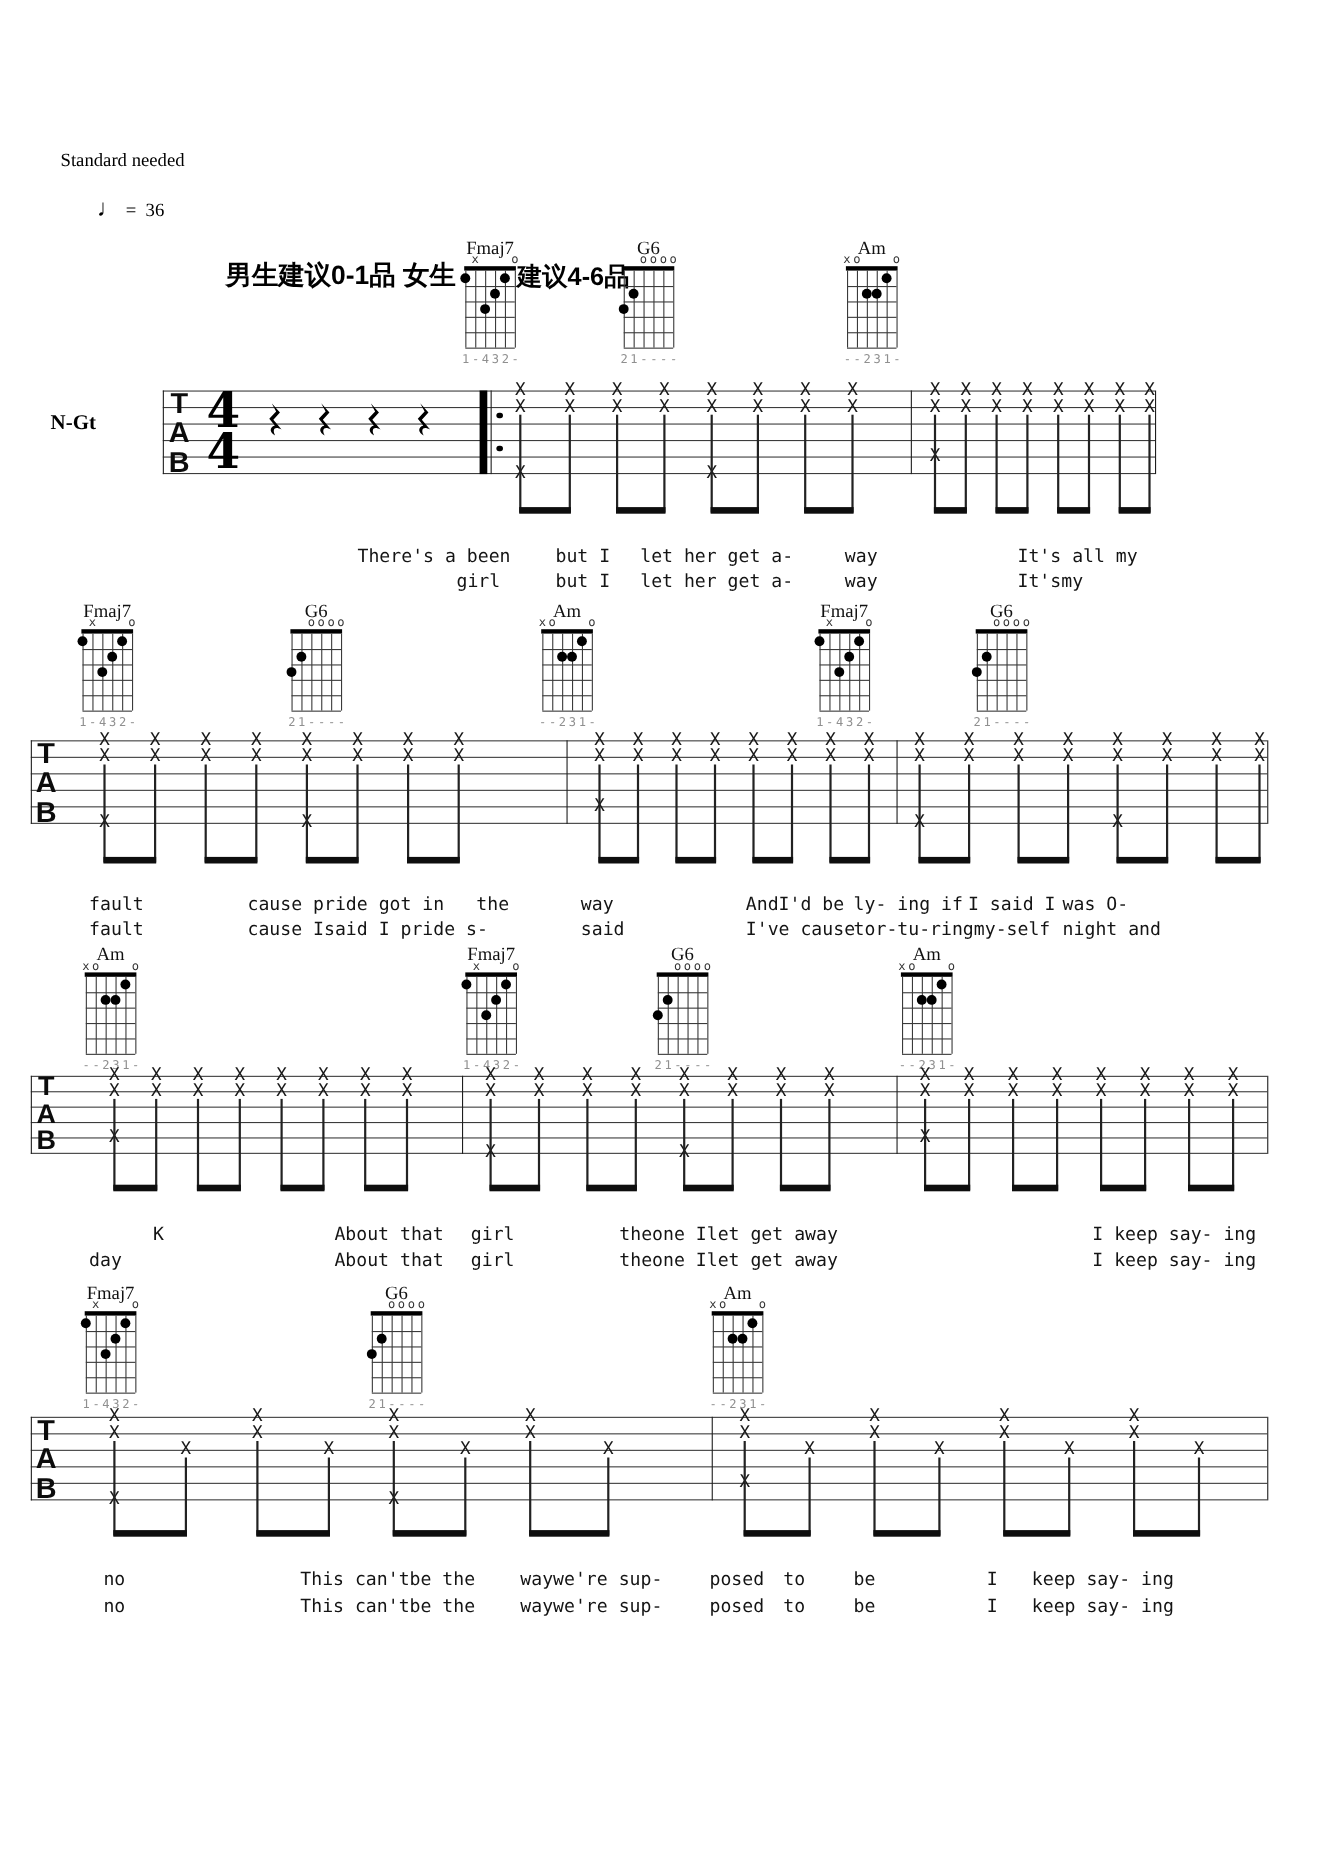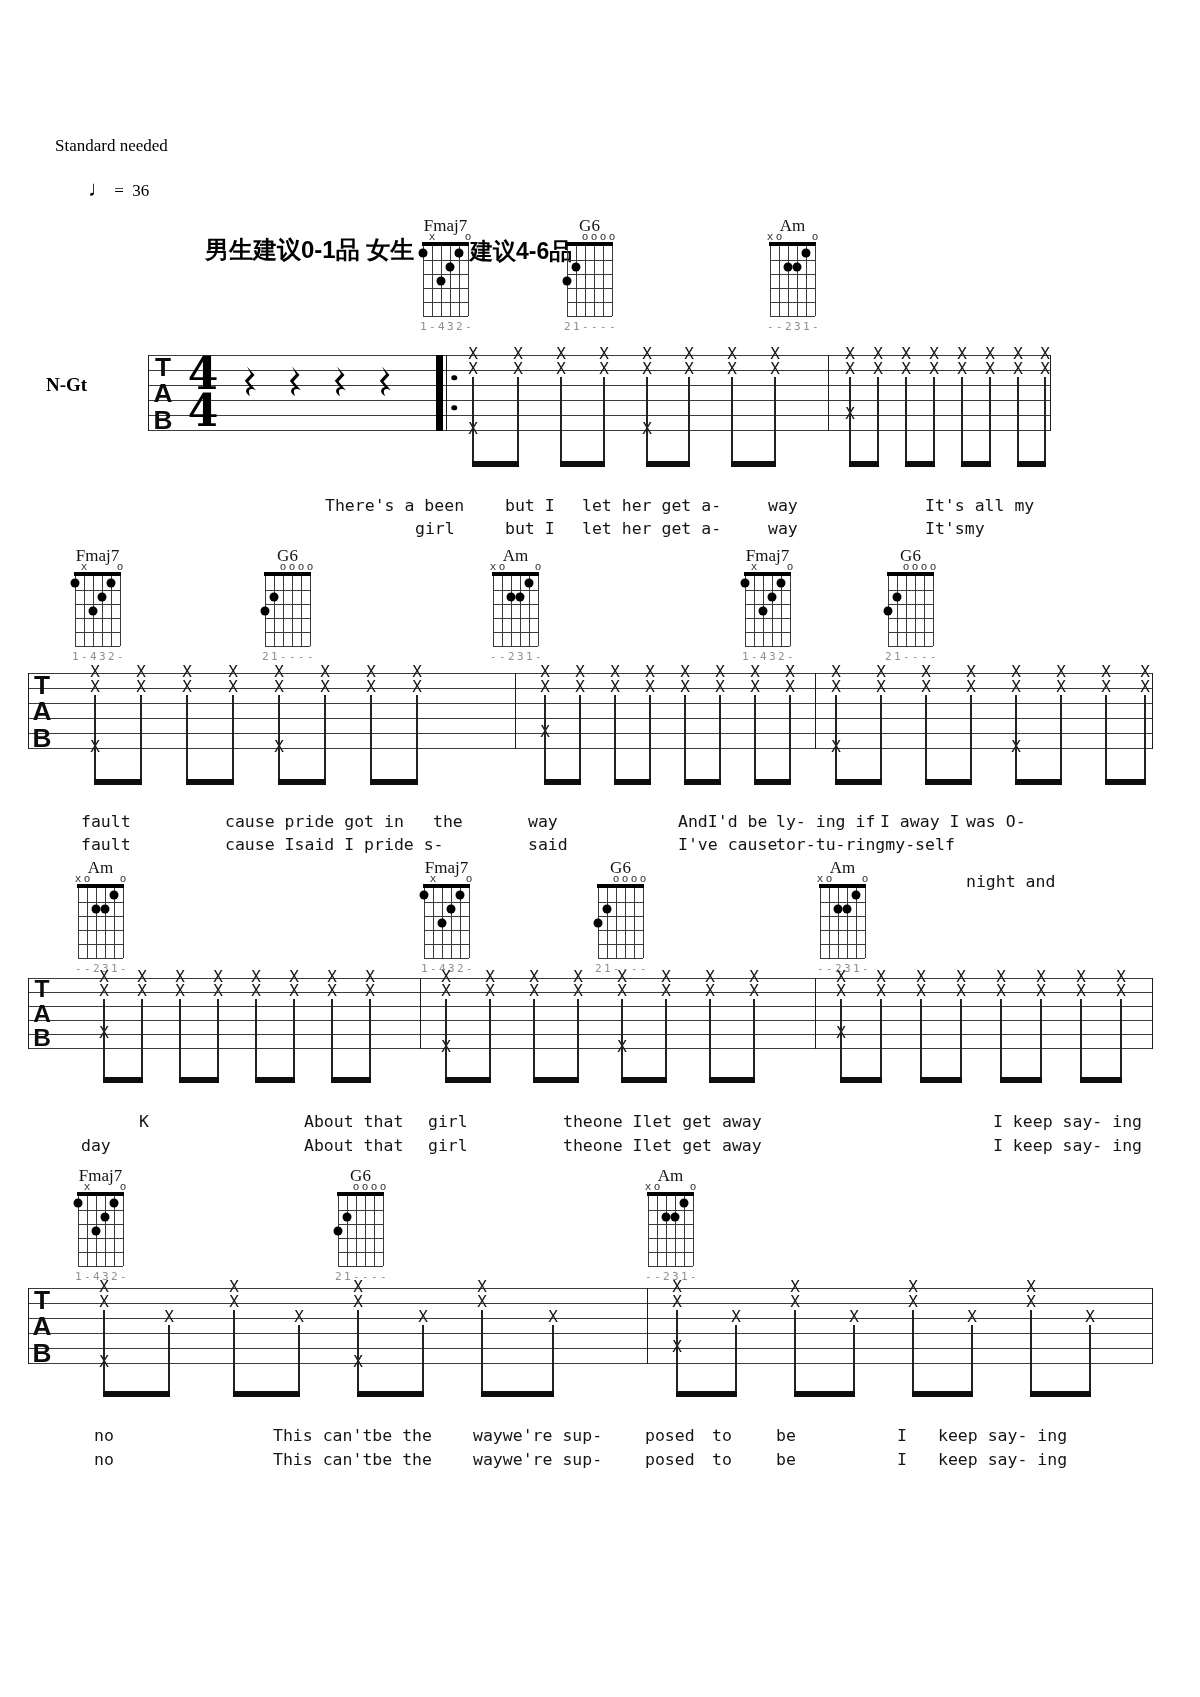--- a/index.html
+++ b/index.html
@@ -714,28 +714,28 @@
       <div class="lyric" style="left: 505px; top: 519px;">but I</div>
       <div class="lyric" style="left: 582px; top: 519px;">let her get a-</div>
       <div class="lyric" style="left: 768px; top: 519px;">way</div>
       <div class="lyric" style="left: 925px; top: 519px;">It'smy</div>
       <div class="lyric" style="left: 81px; top: 812px;">fault</div>
       <div class="lyric" style="left: 225px; top: 812px;">cause pride got in</div>
       <div class="lyric" style="left: 433px; top: 812px;">the</div>
       <div class="lyric" style="left: 528px; top: 812px;">way</div>
       <div class="lyric" style="left: 678px; top: 812px;">AndI'd be</div>
       <div class="lyric" style="left: 776px; top: 812px;">ly- ing if</div>
-      <div class="lyric" style="left: 880px; top: 812px;">I away I</div>
+      <div class="lyric" style="left: 880px; top: 812px;">I said I</div>
       <div class="lyric" style="left: 966px; top: 812px;">was O-</div>
       <div class="lyric" style="left: 81px; top: 835px;">fault</div>
       <div class="lyric" style="left: 225px; top: 835px;">cause Isaid I pride s-</div>
       <div class="lyric" style="left: 528px; top: 835px;">said</div>
       <div class="lyric" style="left: 678px; top: 835px;">I've cause</div>
       <div class="lyric" style="left: 776px; top: 835px;">tor-tu-ringmy-self</div>
-      <div class="lyric" style="left: 966px; top: 872px;">night and</div>
+      <div class="lyric" style="left: 966px; top: 835px;">night and</div>
       <div class="lyric" style="left: 139px; top: 1112px;">K</div>
       <div class="lyric" style="left: 304px; top: 1112px;">About that</div>
       <div class="lyric" style="left: 428px; top: 1112px;">girl</div>
       <div class="lyric" style="left: 563px; top: 1112px;">theone Ilet get away</div>
       <div class="lyric" style="left: 993px; top: 1112px;">I keep say- ing</div>
       <div class="lyric" style="left: 81px; top: 1136px;">day</div>
       <div class="lyric" style="left: 304px; top: 1136px;">About that</div>
       <div class="lyric" style="left: 428px; top: 1136px;">girl</div>
       <div class="lyric" style="left: 563px; top: 1136px;">theone Ilet get away</div>
       <div class="lyric" style="left: 993px; top: 1136px;">I keep say- ing</div>

